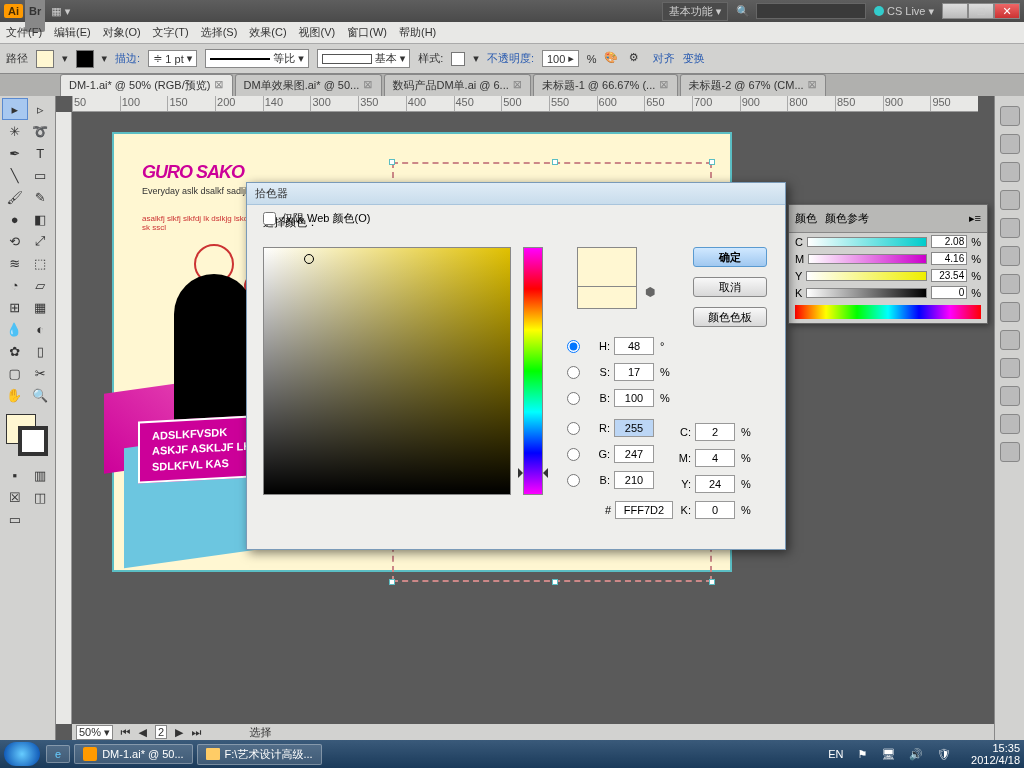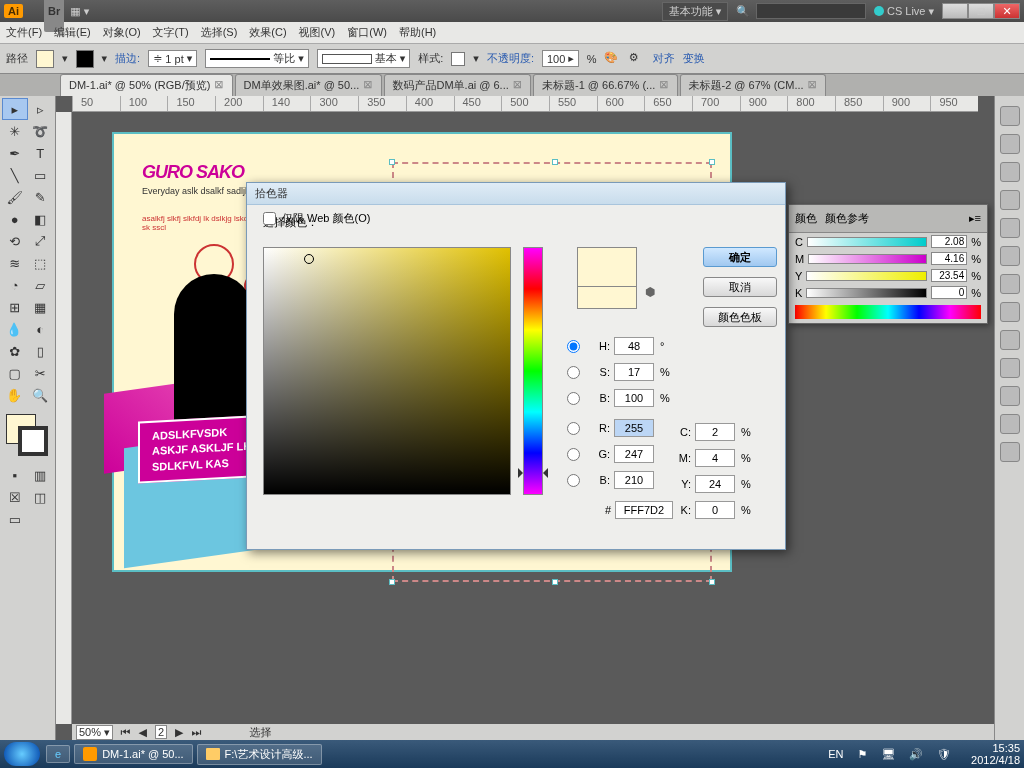--- a/index.html
+++ b/index.html
@@ -1,20 +1,20 @@
 <!DOCTYPE html>
 <html><head>
 <meta charset="utf-8">
 <style>
 *{margin:0;padding:0;box-sizing:border-box;font-family:"Microsoft YaHei",Tahoma,sans-serif;font-size:11px}
 body{width:1024px;height:768px;background:#4a4a4a;overflow:hidden;position:relative}
 
 
 .titlebar{height:22px;background:linear-gradient(#5e5e5e,#4a4a4a);display:flex;align-items:center;padding:0 4px;color:#ccc}
-.titlebar .ai-badge{background:#ff9a00;color:#4a2e00;padding:1px 4px;font-weight:bold;border-radius:2px;margin-right:21px}
+.titlebar .ai-badge{background:#ff9a00;color:#4a2e00;padding:1px 4px;font-weight:bold;border-radius:2px;margin-right:2px}
 .titlebar .br-badge{background:#888;color:#333;padding:15px 4px;font-weight:bold;border-radius:2px;margin-right:6px}
 .titlebar .workspace{margin-right:6px;display:flex;align-items:center;gap:3px}
 .titlebar .spacer{flex:1}
 .titlebar .dropdown-like{background:#4a4a4a;border:1px solid #666;padding:1px 6px;color:#ccc;display:flex;align-items:center;gap:3px}
 .titlebar .search{background:#3a3a3a;border:1px solid #666;width:110px;height:16px;margin-left:6px}
 .titlebar .cslive{margin-left:8px;display:flex;align-items:center;gap:3px}
 .titlebar .cslive .dot{width:10px;height:10px;border-radius:50%;background:#3cc}
 .win-btns{display:flex;margin-left:8px}
 .win-btn{width:26px;height:16px;background:linear-gradient(#ddd,#bbb);border:1px solid #888;display:flex;align-items:center;justify-content:center}
 .win-btn.close{background:linear-gradient(#e66,#c33);color:#fff}
@@ -44,21 +44,21 @@
 .tools{width:56px;background:#d2d2d0;border-right:1px solid #888;display:flex;flex-direction:column;padding:2px}
 .tool-row{display:flex}
 .tool{width:26px;height:22px;border:1px solid transparent;display:flex;align-items:center;justify-content:center;color:#333;font-size:13px}
 .tool.sel{background:#a8c8f0;border:1px solid #5a8ad0}
 .fillstroke{position:relative;width:52px;height:52px;margin-top:4px}
 .fillstroke .fill{position:absolute;top:4px;left:4px;width:30px;height:30px;background:#fff7d2;border:1px solid #333}
 .fillstroke .stroke{position:absolute;top:16px;left:16px;width:30px;height:30px;background:#fff;border:4px solid #333}
 
 .canvas-area{flex:1;background:#5a5a5a;position:relative;overflow:hidden}
 .ruler-h{position:absolute;top:0;left:16px;right:16px;height:16px;background:#e8e8e6;border-bottom:1px solid #999;font-size:8px;color:#666;display:flex}
-.ruler-h div{flex:1;border-left:1px solid #aaa;padding-left:8px}
+.ruler-h div{flex:1;border-left:1px solid #aaa;padding-left:1px}
 .ruler-v{position:absolute;top:16px;left:0;width:16px;bottom:16px;background:#e8e8e6;border-right:1px solid #999;font-size:8px;color:#666;writing-mode:vertical-lr}
 .canvas{position:absolute;top:16px;left:16px;right:0;bottom:16px;background:#5a5a5a}
 .artboard{position:absolute;top:20px;left:40px;width:620px;height:440px;background:#fff7d2;border:2px solid #5bbec4}
 .art2{position:absolute;top:50px;left:320px;width:320px;height:420px;border:2px dashed #c88;pointer-events:none}
 .sel-handles{position:absolute;top:50px;left:320px;width:320px;height:420px;pointer-events:none}
 .sel-handles i{position:absolute;width:6px;height:6px;background:#fff;border:1px solid #5bbec4}
 .sel-handles i:nth-child(1){top:-3px;left:-3px}.sel-handles i:nth-child(2){top:-3px;left:50%}.sel-handles i:nth-child(3){top:-3px;right:-3px}
 .sel-handles i:nth-child(4){top:50%;left:-3px}.sel-handles i:nth-child(5){top:50%;right:-3px}
 .sel-handles i:nth-child(6){bottom:-3px;left:-3px}.sel-handles i:nth-child(7){bottom:-3px;left:50%}.sel-handles i:nth-child(8){bottom:-3px;right:-3px}
 
@@ -102,21 +102,21 @@
 .sv-field{position:absolute;top:42px;left:16px;width:248px;height:248px;background:linear-gradient(to top,#000,transparent),linear-gradient(to right,#fff,#e0c000);border:1px solid #888}
 .sv-ring{position:absolute;top:6px;left:40px;width:10px;height:10px;border:1px solid #000;border-radius:50%}
 .hue-strip{position:absolute;top:42px;left:276px;width:20px;height:248px;background:linear-gradient(to bottom,#f0f,#f00,#ff0,#0f0,#0ff,#00f,#f0f);border:1px solid #888}
 .hue-strip .ptr{position:absolute;top:220px;left:-6px;width:0;height:0;border:5px solid transparent;border-left-color:#333}
 .hue-strip .ptr.r{left:auto;right:-6px;border-left-color:transparent;border-right-color:#333}
 
 .swatch-new{position:absolute;top:42px;left:330px;width:60px;height:40px;background:#fff7d2;border:1px solid #888}
 .swatch-old{position:absolute;top:82px;left:330px;width:60px;height:22px;background:#fff7d2;border:1px solid #888;border-top:none}
 .cube-icon{position:absolute;top:80px;left:398px;font-size:12px;color:#666}
 
-.dlg-btn{position:absolute;right:8px;width:74px;height:20px;background:linear-gradient(#f8f8f8,#d8d8d8);border:1px solid #888;border-radius:3px;text-align:center;line-height:18px}
+.dlg-btn{position:absolute;right:18px;width:74px;height:20px;background:linear-gradient(#f8f8f8,#d8d8d8);border:1px solid #888;border-radius:3px;text-align:center;line-height:18px}
 .dlg-btn.ok{top:42px;background:linear-gradient(#d0e8ff,#a0c8f0);border-color:#5a9ad0;font-weight:bold}
 .dlg-btn.cancel{top:72px}
 .dlg-btn.swatches{top:102px;width:74px}
 
 .inputs{position:absolute;top:130px;left:320px}
 .inputs .row{display:flex;align-items:center;margin-bottom:4px;height:22px}
 .inputs .row label{width:34px;text-align:right;padding-right:4px}
 .inputs .row input[type=text]{width:40px;height:18px;border:1px solid #999;padding:0 3px;text-align:center;font-size:11px}
 .inputs .row input.hex{width:58px}
 .inputs .row input.sel{background:#bcd6f5}

